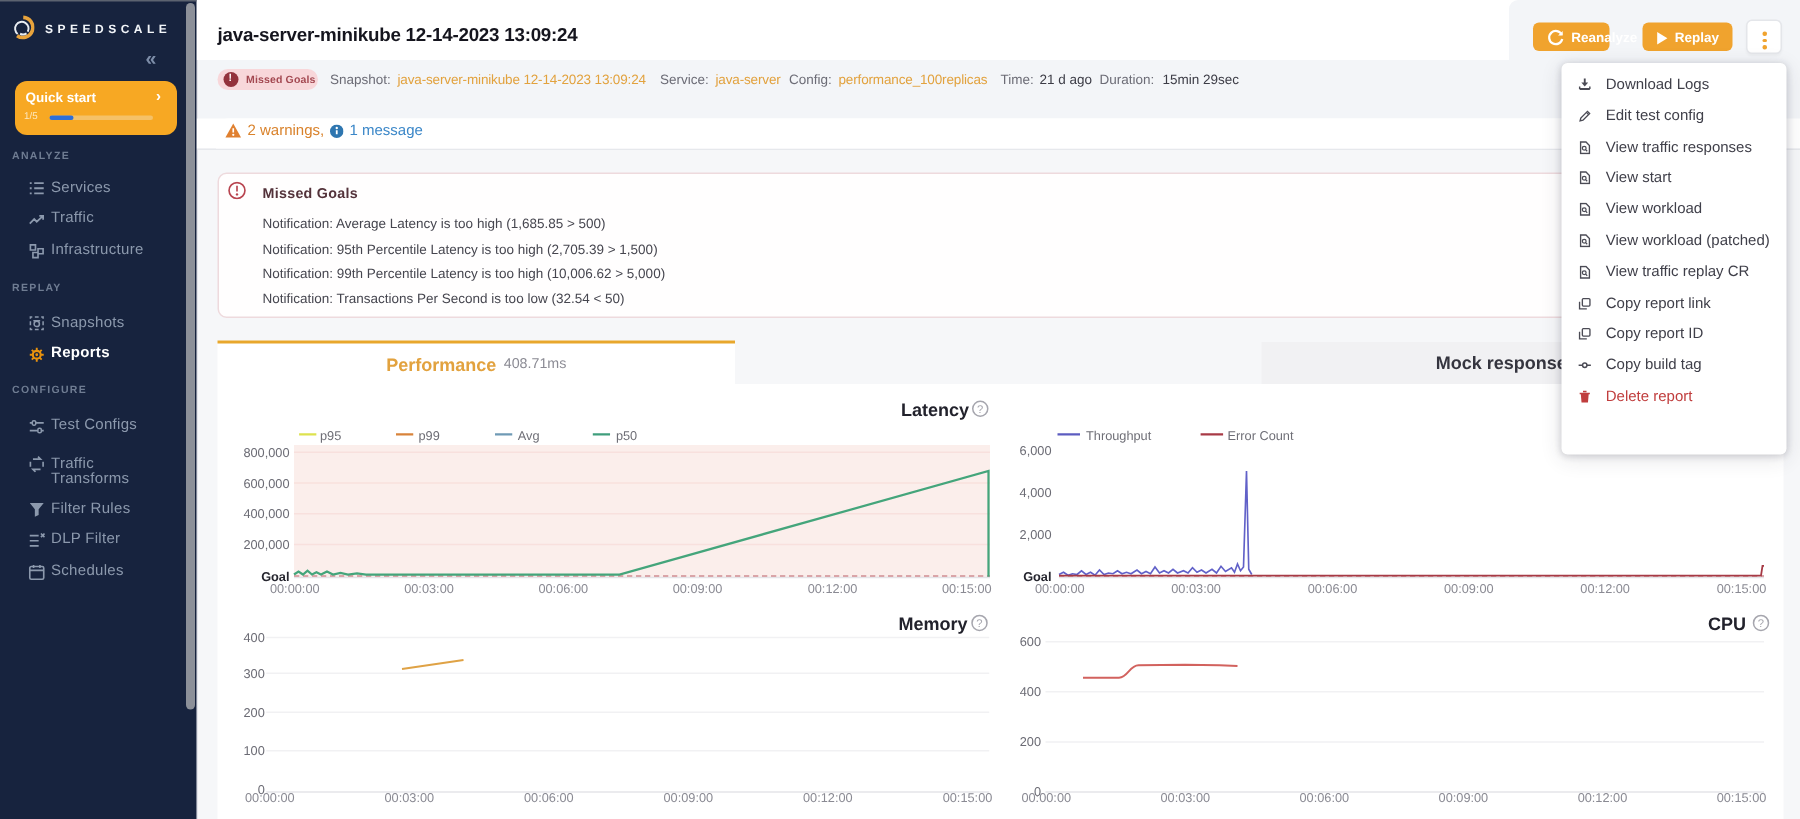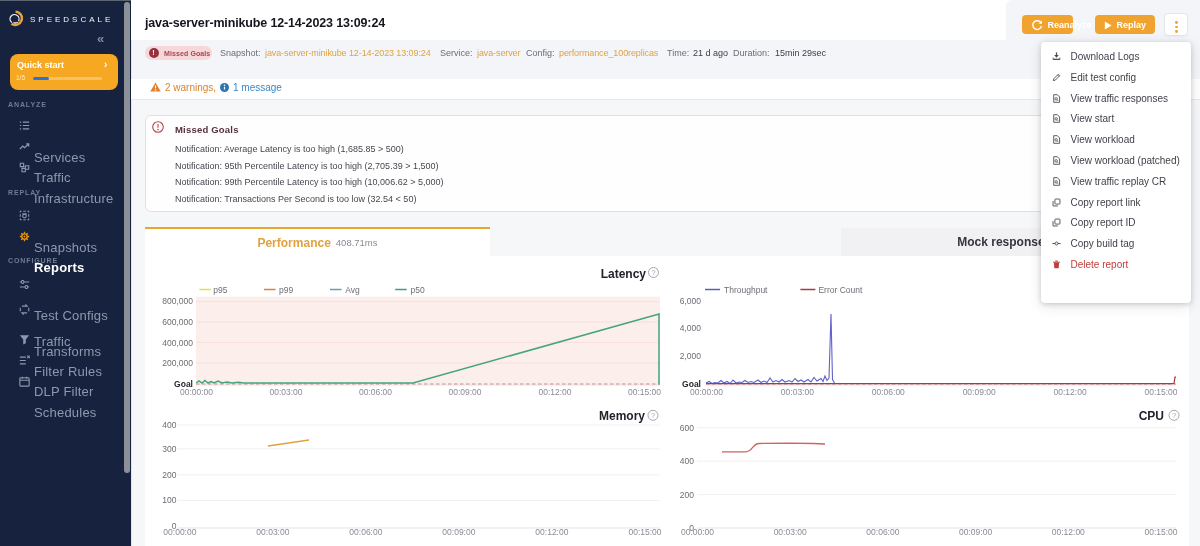--- a/index.html
+++ b/index.html
@@ -4,21 +4,21 @@
 <style>
 * { margin:0; padding:0; box-sizing:border-box; }
 html,body { width:1200px; height:546px; overflow:hidden; font-family:"Liberation Sans",sans-serif; background:#fff; }
 .abs { position:absolute; }
 #page { position:relative; width:1200px; height:546px; }
 
 
 #sidebar { position:absolute; left:0; top:0; width:131px; height:546px; background:#17233e; }
 #sidebar:before { content:""; position:absolute; left:0; top:0; width:131px; height:1px; background:#5c6370; }
 #sbthumb { position:absolute; left:124px; top:2px; width:6px; height:471px; background:#8c9099; border-radius:3px; }
-.navitem { position:absolute; left:34px; color:#8c99ad; font-size:13px; line-height:10px; letter-spacing:.2px;margin-top:32px; }
+.navitem { position:absolute; left:34px; color:#8c99ad; font-size:10px; line-height:10px; letter-spacing:.2px; }
 .navhead { position:absolute; left:8px; color:#6f7c92; font-size:7px; font-weight:bold; letter-spacing:.9px; }
 .navico { position:absolute; left:19px; width:11px; height:11px; }
 #qs { position:absolute; left:10px; top:54px; width:108px; height:36px; background:#f7a823; border-radius:8px; }
 #qs .t { position:absolute; left:7px; top:6px; color:#fff; font-size:9px; font-weight:bold; }
 #qs .c { position:absolute; left:94px; top:4.5px; color:#fff; font-size:10px; font-weight:bold; }
 #qs .n { position:absolute; left:6px; top:19.5px; color:#fde8c0; font-size:6.5px; }
 #qs .bar { position:absolute; left:23px; top:22.5px; width:69px; height:3px; border-radius:1.5px; background:#f5c167; }
 #qs .fill { position:absolute; left:0; top:0; width:16px; height:3px; border-radius:1.5px; background:#2e6fd8; }
 
 
@@ -349,21 +349,21 @@
       </div>
   </div>
 
   <div id="sidebar">
     <div id="sbthumb"></div>
     <svg class="abs" style="left:8px;top:10px" width="15" height="17" viewBox="0 0 15 17">
       <path d="M 7.5 1.6 A 6.7 6.7 0 1 1 3.4 13.8" fill="none" stroke="#e8a33c" stroke-width="2.4"></path>
       <path d="M 3.8 12.6 A 4.5 4.5 0 1 1 10.5 11.2" fill="none" stroke="#e9edf2" stroke-width="1.3"></path>
       <path d="M 9.7 12.3 A 4.5 4.5 0 0 1 5.4 12.5" fill="none" stroke="#e9edf2" stroke-width="1.3"></path>
     </svg>
-    <div class="abs" style="left:30px;top:15px;color:#f2f5f9;font-size:8px;font-weight:normal;letter-spacing:3px">SPEEDSCALE</div>
+    <div class="abs" style="left:30px;top:15px;color:#f2f5f9;font-size:8px;font-weight:bold;letter-spacing:3px">SPEEDSCALE</div>
     <div class="abs" style="left:97px;top:31px;color:#7d8da8;font-size:13px;font-weight:bold">«</div>
     <div id="qs">
       <div class="t">Quick start</div>
       <div class="c">›</div>
       <div class="n">1/5</div>
       <div class="bar">
           <div class="fill"></div>
         </div>
     </div>
 

